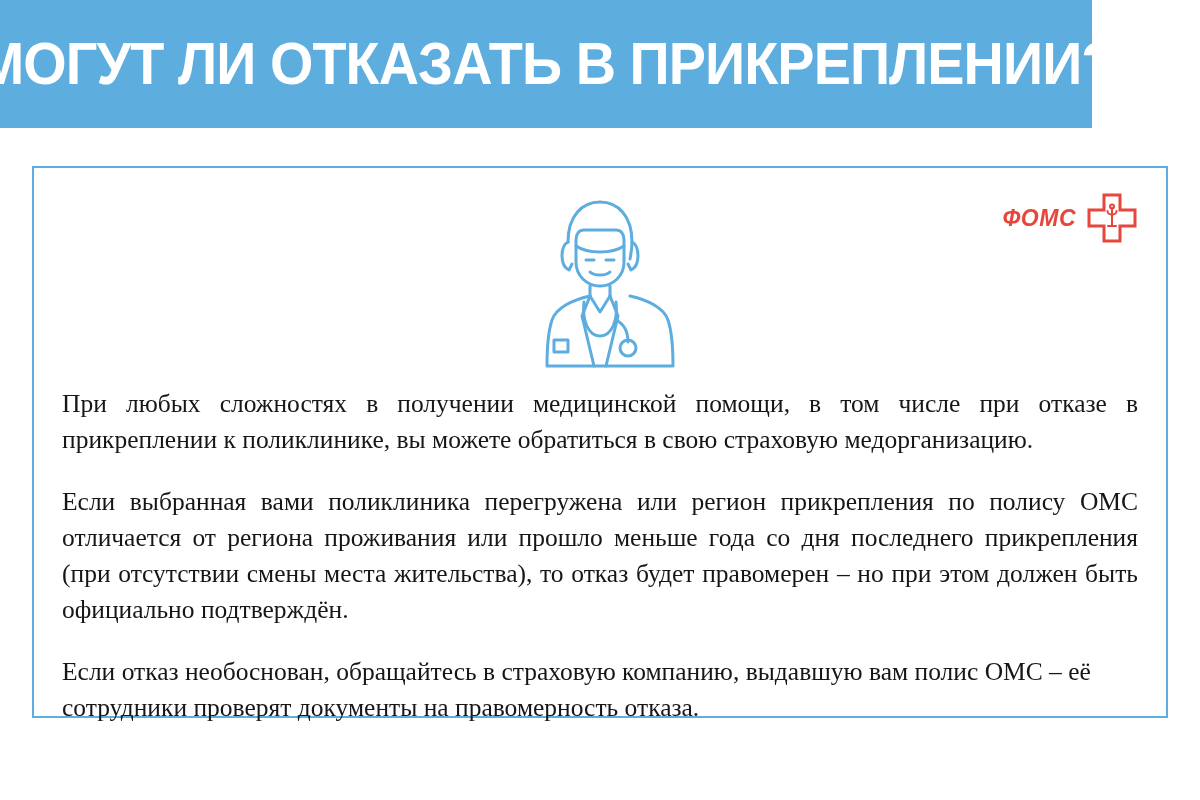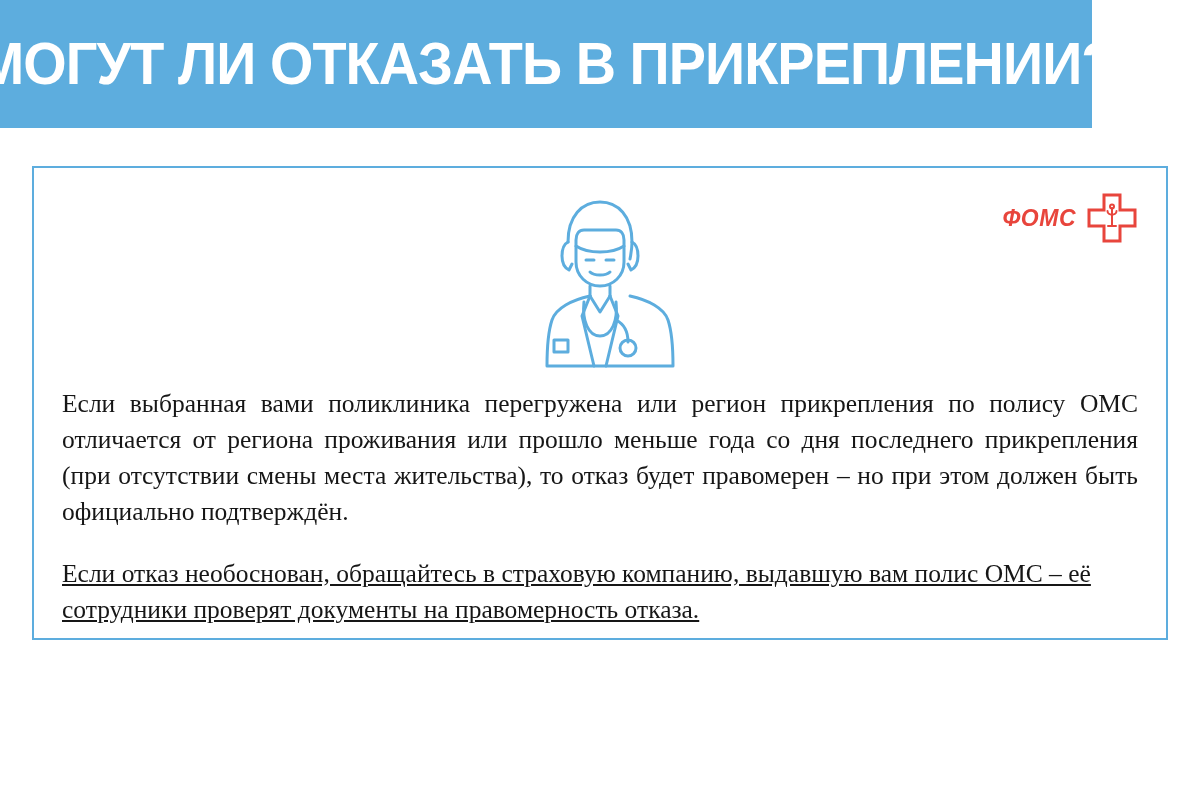--- a/index.html
+++ b/index.html
@@ -44,21 +44,21 @@
     transform-origin: center;
     white-space: nowrap;
     text-align: center;
   }
   
   .card {
     position: absolute;
     left: 32px;
     top: 166px;
     width: 1136px;
-    height: 474px;
+    height: 552px;
     border: 2px solid #5dadde;
     box-sizing: border-box;
     background: #ffffff;
   }
   
   .foms-logo {
     position: absolute;
     right: 28px;
     top: 24px;
     display: flex;
@@ -98,21 +98,20 @@
   .para {
     font-family: "Liberation Serif", serif;
     font-size: 25.5px;
     line-height: 36px;
     margin: 0 0 26px 0;
     text-align: justify;
     color: #161616;
   }
   .para:last-child {
     margin-bottom: 9px;
-    text-decoration: underline;
   }
   .para.no-justify {
     text-align: left;
   }
 </style>
 </head>
 <body>
 
 <div class="poster">
 
@@ -167,18 +166,19 @@
           <path d="M74 112 c-2 18 4 34 16 34 c12 0 18 -16 16 -34"></path>
           <path d="M106 130 c8 4 12 12 12 22"></path>
           <circle cx="118" cy="158" r="8"></circle>
 
           <path d="M44 150 h14 v12 h-14 z"></path>
         </g>
       </svg>
     </div>
 
     <div class="body-text">
+      <p class="para">При любых сложностях в получении медицинской помощи, в том числе при отказе в прикреплении к поликлинике, вы можете обратиться в свою страховую медорганизацию.</p>
       <p class="para">Если выбранная вами поликлиника перегружена или регион прикрепления по полису ОМС отличается от региона проживания или прошло меньше года со дня последнего прикрепления (при отсутствии смены места жительства), то отказ будет правомерен – но при этом должен быть официально подтверждён.</p>
       <p class="para no-justify">Если отказ необоснован, обращайтесь в страховую компанию, выдавшую вам полис ОМС – её сотрудники проверят документы на правомерность отказа.</p>
     </div>
 
   </div>
 </div>
 
 </body></html>

